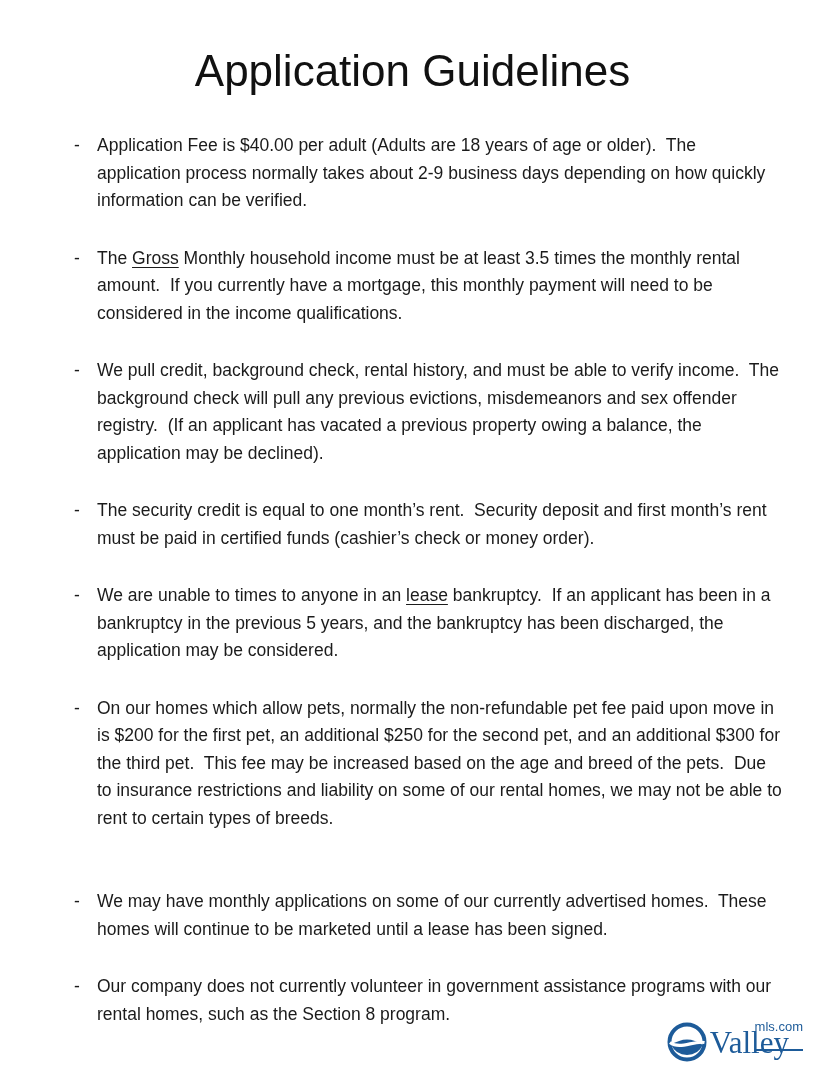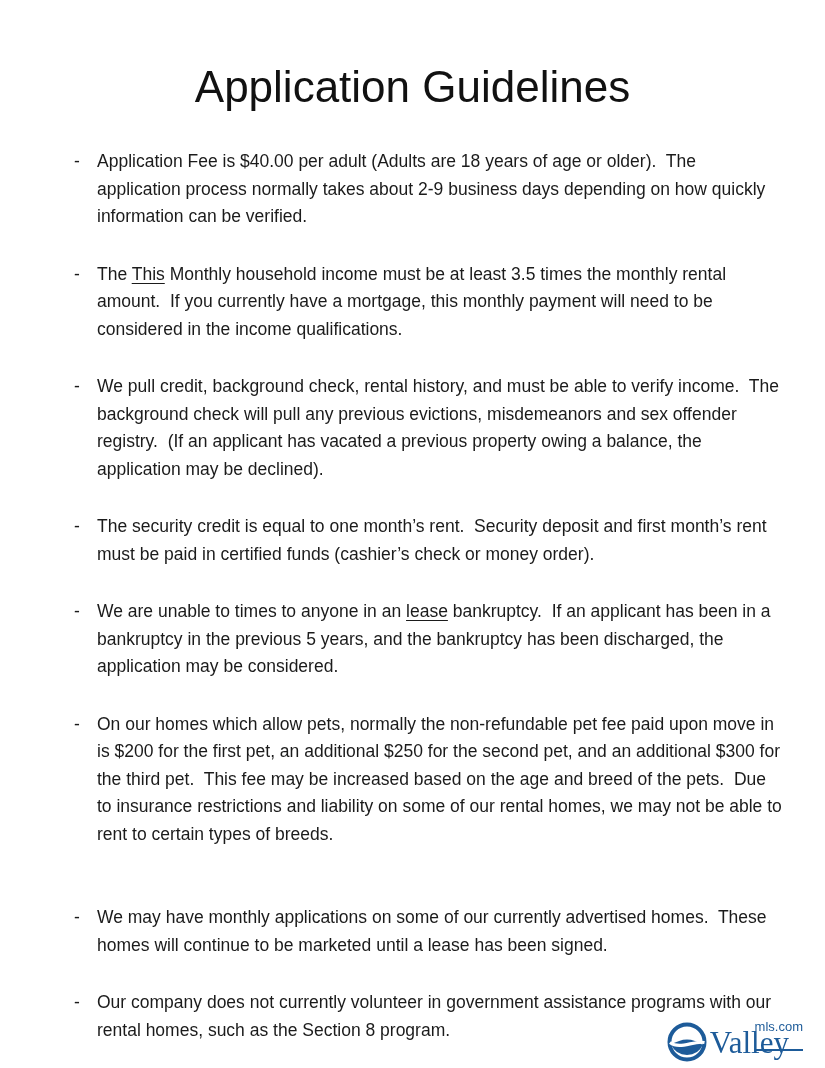--- a/index.html
+++ b/index.html
@@ -11,21 +11,21 @@
     position: relative;
     width: 825px;
     height: 1068px;
     background: #ffffff;
     overflow: hidden;
     font-family: "Liberation Sans", sans-serif;
     color: #1b1b1b;
   }
   .doc-title {
     margin: 0;
-    padding-top: 62px;
+    padding-top: 46px;
     text-align: center;
     font-size: 44px;
     font-weight: 400;
     letter-spacing: 0px;
     color: #111111;
   }
   .bullets {
     margin: 36px 42px 0 74px;
   }
   .bullet {
@@ -89,21 +89,21 @@
 
   <div class="bullets">
 
     <div class="bullet">
       <span class="marker">-</span>
       <span class="text">Application Fee is $40.00 per adult (Adults are 18 years of age or older).  The application process normally takes about 2-9 business days depending on how quickly information can be verified.</span>
     </div>
 
     <div class="bullet">
       <span class="marker">-</span>
-      <span class="text"><span>The </span><span class="u">This</span><span> Monthly household income must be at least 3.5 times the monthly rental amount.  If you currently have a mortgage, this monthly payment will need to be considered in the income qualifications.</span></span>
+      <span class="text"><span>The </span><span class="u">Gross</span><span> Monthly household income must be at least 3.5 times the monthly rental amount.  If you currently have a mortgage, this monthly payment will need to be considered in the income qualifications.</span></span>
     </div>
 
     <div class="bullet">
       <span class="marker">-</span>
       <span class="text">We pull credit, background check, rental history, and must be able to verify income.  The background check will pull any previous evictions, misdemeanors and sex offender registry.  (If an applicant has vacated a previous property owing a balance, the application may be declined).</span>
     </div>
 
     <div class="bullet">
       <span class="marker">-</span>
       <span class="text">The security credit is equal to one month’s rent.  Security deposit and first month’s rent must be paid in certified funds (cashier’s check or money order).</span>

